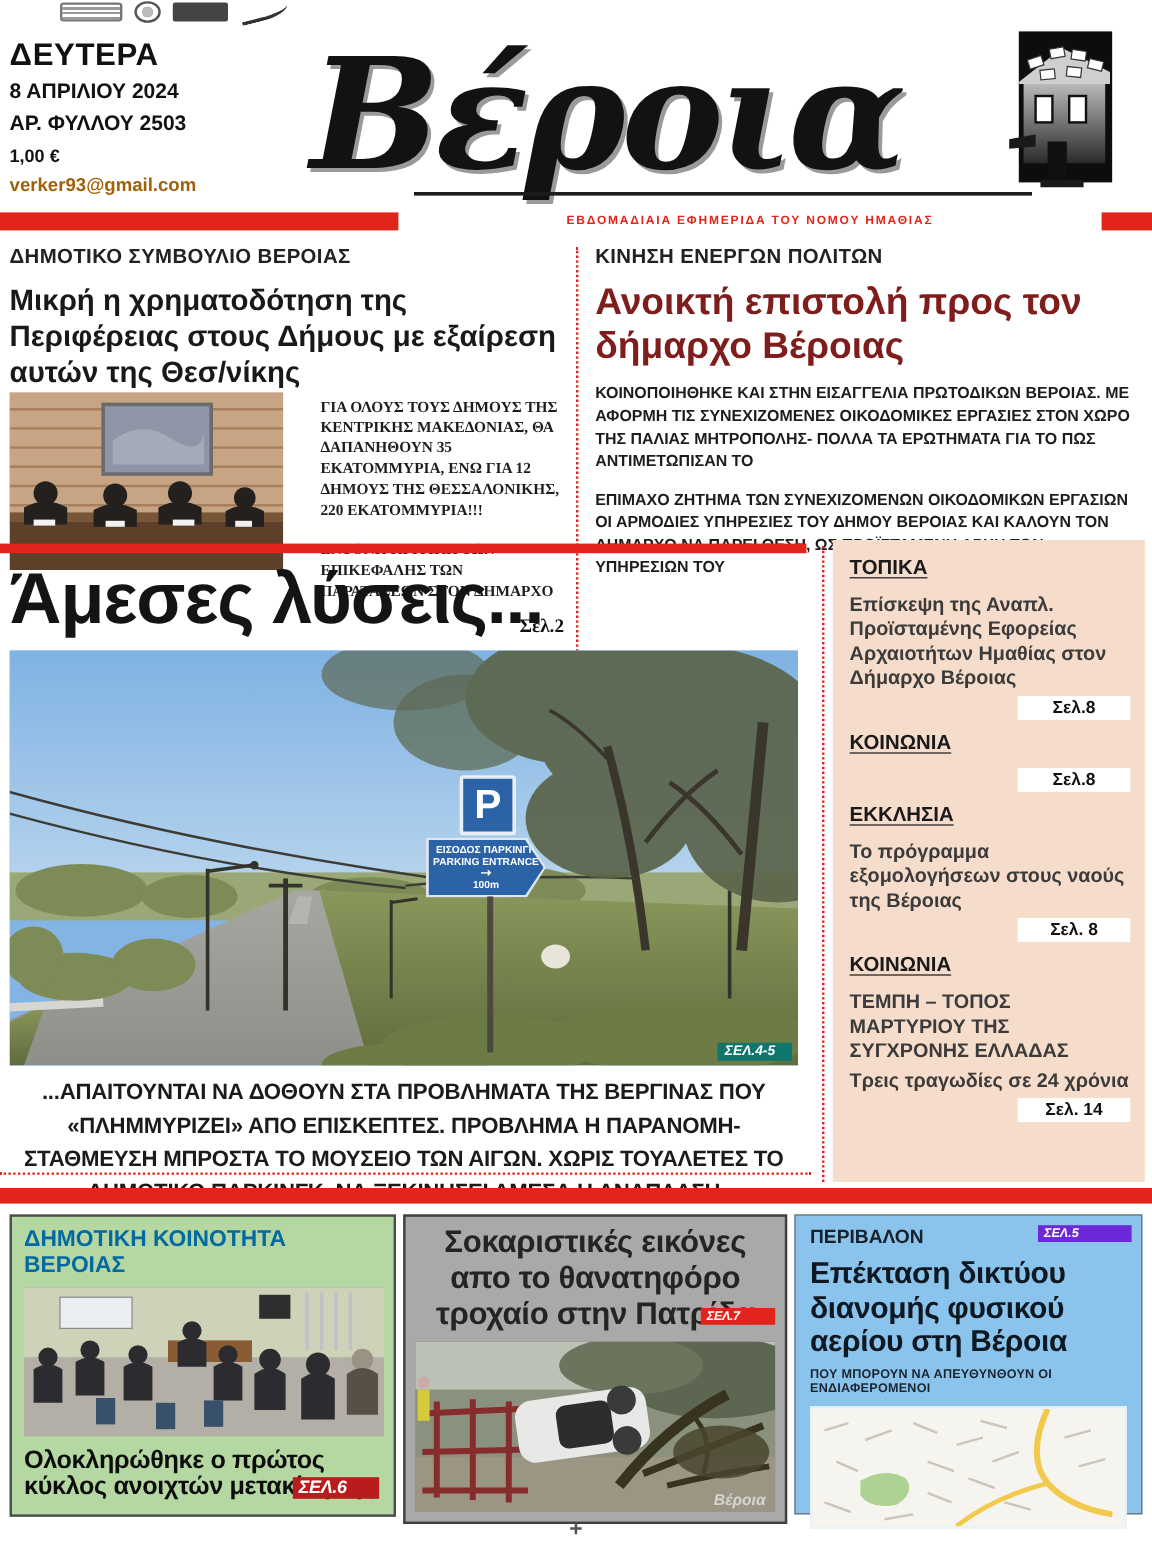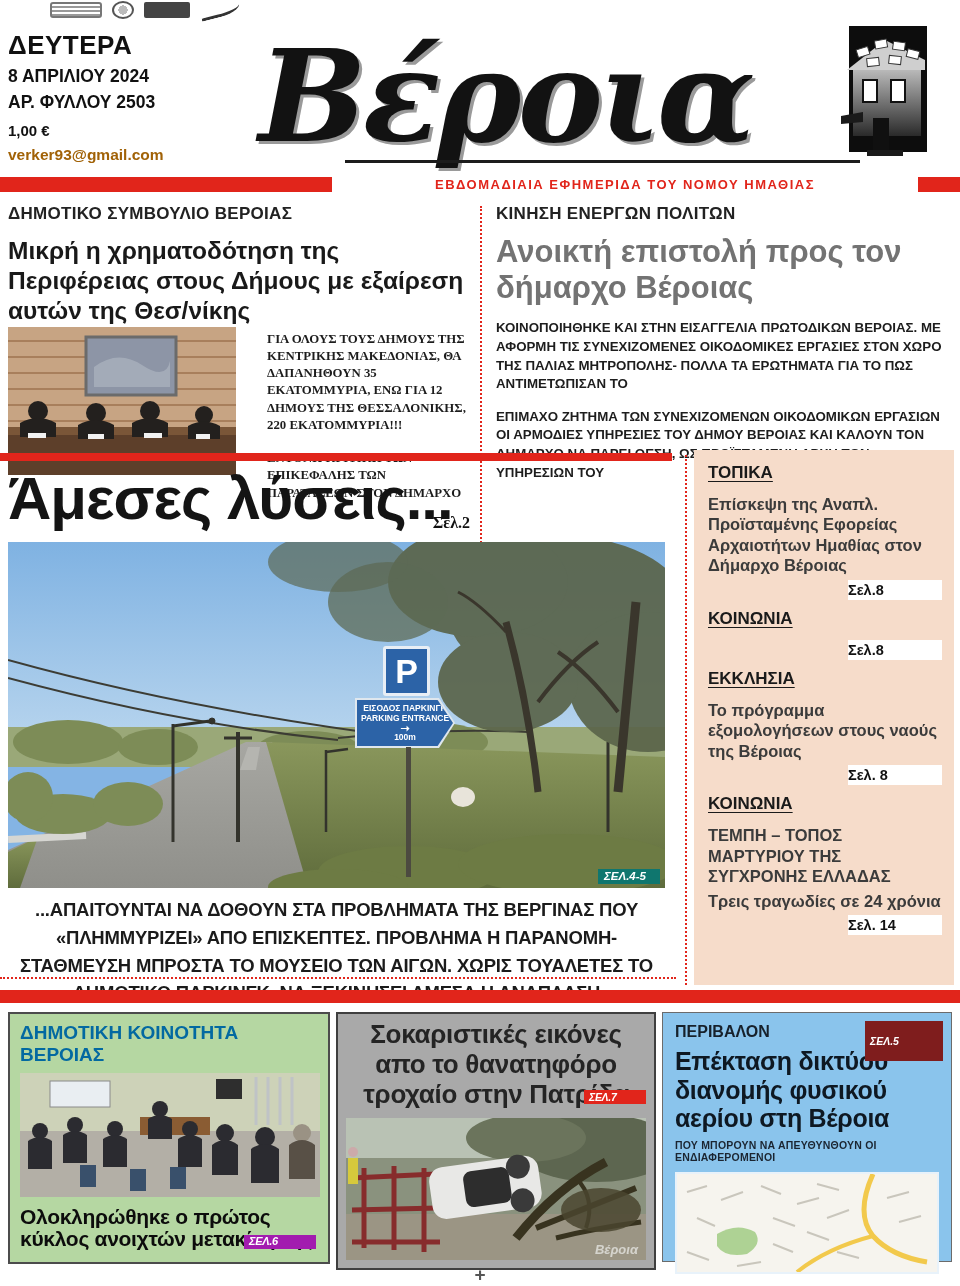--- a/index.html
+++ b/index.html
@@ -19,35 +19,35 @@
   .info .email{ font-size:15.5px; font-weight:bold; color:#a16207; margin-top:7px;}
   .biglogo{ position:absolute; left:180px; top:8px; width:650px; height:152px; display:flex; align-items:flex-end; justify-content:center;
     font-family:"DejaVu Serif", serif; font-style:italic; font-weight:bold; font-size:128px; line-height:1;
     color:#121212; text-shadow:3px 3px 0 #9a9a9a; letter-spacing:-4px;}
   .logo-underline{ position:absolute; left:345px; top:160px; width:515px; height:3px; background:#1c1c1c;}
   .houselogo{ position:absolute; left:833px; top:26px; width:94px; height:134px;}
 
   .tagline-strip{ position:absolute; left:0; top:175px; width:960px; height:18px; display:flex; align-items:center;}
   .tag-red-l{ width:332px; height:15px; background:#e1251b;}
   .tag-red-r{ flex:0 0 42px; height:15px; background:#e1251b;}
-  .tagline{ flex:1; text-align:center; color:#e1251b; font-weight:bold; font-size:13px; letter-spacing:1.5px; white-space:nowrap;}
+  .tagline{ flex:1; text-align:center; color:#e1251b; font-weight:bold; font-size:10px; letter-spacing:1.5px; white-space:nowrap;}
 
   
   .toprow{ position:absolute; left:0; top:200px; width:960px; height:250px;}
   .tl-art{ position:absolute; left:8px; top:4px; width:462px;}
   .tr-art{ position:absolute; left:496px; top:4px; width:452px;}
   .kicker{ font-size:17px; font-weight:bold; color:#222; letter-spacing:.3px;}
   .tl-head{ font-size:24.5px; font-weight:bold; line-height:1.22; margin-top:12px; color:#191919;}
   .tl-body{ display:flex; margin-top:1px; gap:31px;font-family:Liberation Serif, serif;}
   .tl-photo{ position:relative; width:228px; height:148px; flex:0 0 auto; overflow:hidden; background:#c7a483;}
   .tl-text{ flex:1; padding-top:4px;}
   .tl-p{ font-size:12.8px; font-weight:bold; line-height:1.35; color:#1d1d1d;}
   .tl-p2{ margin-top:16px;}
   .pageref{ font-size:16px; font-weight:bold; text-align:right; margin-top:12px; color:#111;}
-  .tr-head{ font-size:31px; font-weight:bold; line-height:1.15; margin-top:10px; color:#737373;}
+  .tr-head{ font-size:31px; font-weight:bold; line-height:1.15; margin-top:10px; color:#7f1d1d;}
   .tr-p{ font-size:13.3px; font-weight:bold; line-height:1.4; color:#1d1d1d; margin-top:14px;}
   .top-divider{ position:absolute; left:480px; top:6px; height:425px; border-left:2px dotted #e1251b;}
 
   .red-rule{ position:absolute; left:0; top:453px; width:672px; height:8px; background:#e1251b;}
 
   
   .main-head{ position:absolute; left:8px; top:464px; font-size:60px; font-weight:bold; letter-spacing:-1px; color:#141414;}
   .main-photo{ position:absolute; left:8px; top:542px; width:657px; height:346px; overflow:hidden; background:#84b4e4;}
   .main-photo svg{ position:absolute; left:0; top:0;}
   .sign-p{ position:absolute; left:375px; top:104px; width:47px; height:50px; background:#2c63a7; border:3px solid #e8eef5; border-radius:3px;
@@ -63,43 +63,43 @@
     font-weight:bold; font-style:italic; font-size:11.5px; padding:1px 6px 2px; text-align:left;}
   .caption{ position:absolute; left:8px; top:896px; width:657px; text-align:center; font-size:18.5px; font-weight:bold;
     line-height:1.5; color:#1b1b1b; letter-spacing:-.2px;}
   .dotline{ position:absolute; left:0; top:977px; width:676px; border-top:2px dotted #e1251b;}
 
   
   .sb-divider{ position:absolute; left:685px; top:455px; height:530px; border-left:2px dotted #e1251b;}
   .sidebar{ position:absolute; left:694px; top:450px; width:260px; height:535px; background:#f6dcca; padding:13px 12px 0 14px;}
   .sb-title{ font-size:17px; font-weight:bold; text-decoration:underline; text-underline-offset:3px; color:#1a1a1a; margin-bottom:11px;}
   .sb-text{ font-size:16.5px; font-weight:bold; color:#3b3b3b; line-height:1.24; margin-bottom:4px;}
-  .sb-page{ margin-left:auto; width:94px; background:#fff; text-align:left; font-weight:bold; font-size:14.5px;
+  .sb-page{ margin-left:auto; width:94px; background:#fff; text-align:center; font-weight:bold; font-size:14.5px;
     color:#111; padding:2px 0; margin-top:4px; margin-bottom:9px;}
 
   .red-band{ position:absolute; left:0; top:990px; width:960px; height:13px; background:#e1251b;}
 
   
   .greenbox{ position:absolute; left:8px; top:1012px; width:322px; height:252px; background:#b5d7a2; border:2px solid #4c4c4c; padding:8px 10px;}
   .gb-kicker{ font-size:19px; font-weight:bold; color:#0369a1;}
   .gb-photo{ position:relative; width:300px; height:124px; margin-top:7px; overflow:hidden; background:#b8b4ac;}
   .gb-head{ position:relative; font-size:21px; font-weight:bold; line-height:1.04; margin-top:9px; color:#0c0c0c; letter-spacing:-.3px;}
-  .gb-badge{ position:absolute; right:2px; bottom:1px; min-width:72px; background:#a21caf; color:#fff; font-weight:bold; font-style:italic;
-    font-size:11px; padding:1px 5px; text-align:left;}
+  .gb-badge{ position:absolute; right:2px; bottom:1px; min-width:72px; background:#b91c1c; color:#fff; font-weight:bold; font-style:italic;
+    font-size:15px; padding:1px 5px; text-align:left;}
   .graybox{ position:absolute; left:336px; top:1012px; width:320px; height:258px; background:#a9a9a9; border:2px solid #3f3f3f; padding:6px 8px;}
   .gr-head{ position:relative; text-align:center; font-size:26px; font-weight:bold; line-height:1.15; color:#242424; letter-spacing:-.3px;}
   .gr-badge{ position:absolute; right:0; bottom:6px; min-width:62px; background:#e1251b; color:#fff; font-weight:bold; font-style:italic;
     font-size:10.5px; padding:1px 5px; text-align:left;}
   .gr-photo{ position:relative; width:300px; height:142px; margin-top:8px; overflow:hidden; background:#8a927e;}
   .gr-watermark{ position:absolute; right:8px; bottom:3px; color:#e4e4e0; opacity:.8; font-size:13px; font-style:italic; font-weight:bold;}
   .bluebox{ position:absolute; left:662px; top:1012px; width:290px; height:250px; background:#8ac4ec; border:1px solid #6b6b6b; padding:10px 12px;}
   .bb-top{ position:relative;}
   .bb-kicker{ font-size:16px; font-weight:bold; color:#17212b;}
-  .bb-badge{ position:absolute; right:-4px; top:-2px; min-width:78px; background:#7f1d1d; color:#fff; font-weight:bold; font-style:italic;
-    font-size:10.5px; padding:14px 5px; text-align:left;}
+  .bb-badge{ position:absolute; right:-4px; top:-2px; min-width:78px; background:#6d28d9; color:#fff; font-weight:bold; font-style:italic;
+    font-size:10.5px; padding:1px 5px; text-align:left;}
   .bb-head{ font-size:25px; font-weight:bold; line-height:1.14; color:#0e1822; margin-top:6px; letter-spacing:-.3px;}
   .bb-sub{ font-size:10.5px; font-weight:bold; color:#1b2531; margin-top:6px; letter-spacing:.2px;}
   .bb-map{ position:relative; width:264px; height:102px; margin-top:9px; border:2px solid #e8f2fa; background:#f6f4ee; overflow:hidden;}
 
   .plusmark{ position:absolute; left:0; top:1264px; width:960px; text-align:center; font-size:19px; color:#555; font-weight:bold;}
 </style>
 </head>
 <body>
 
 <div class="page">

